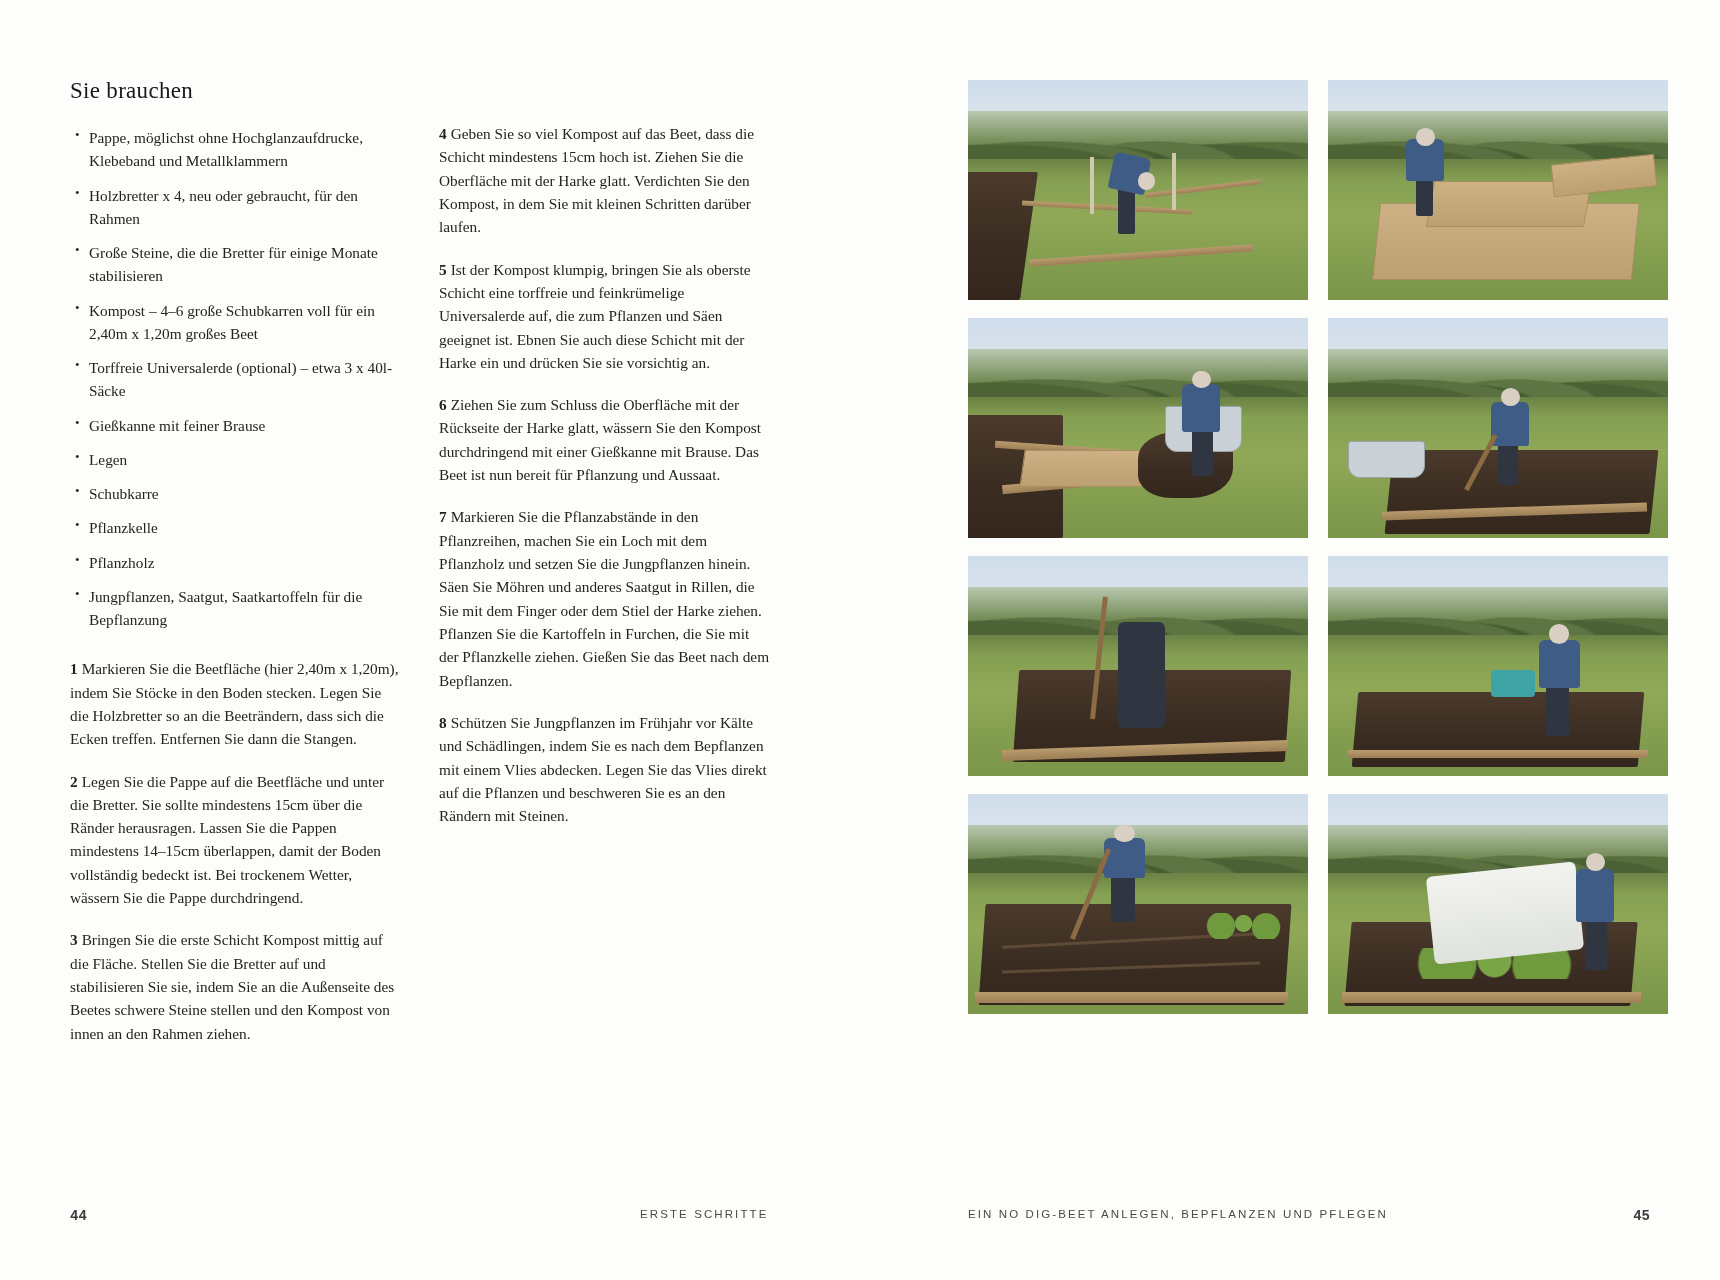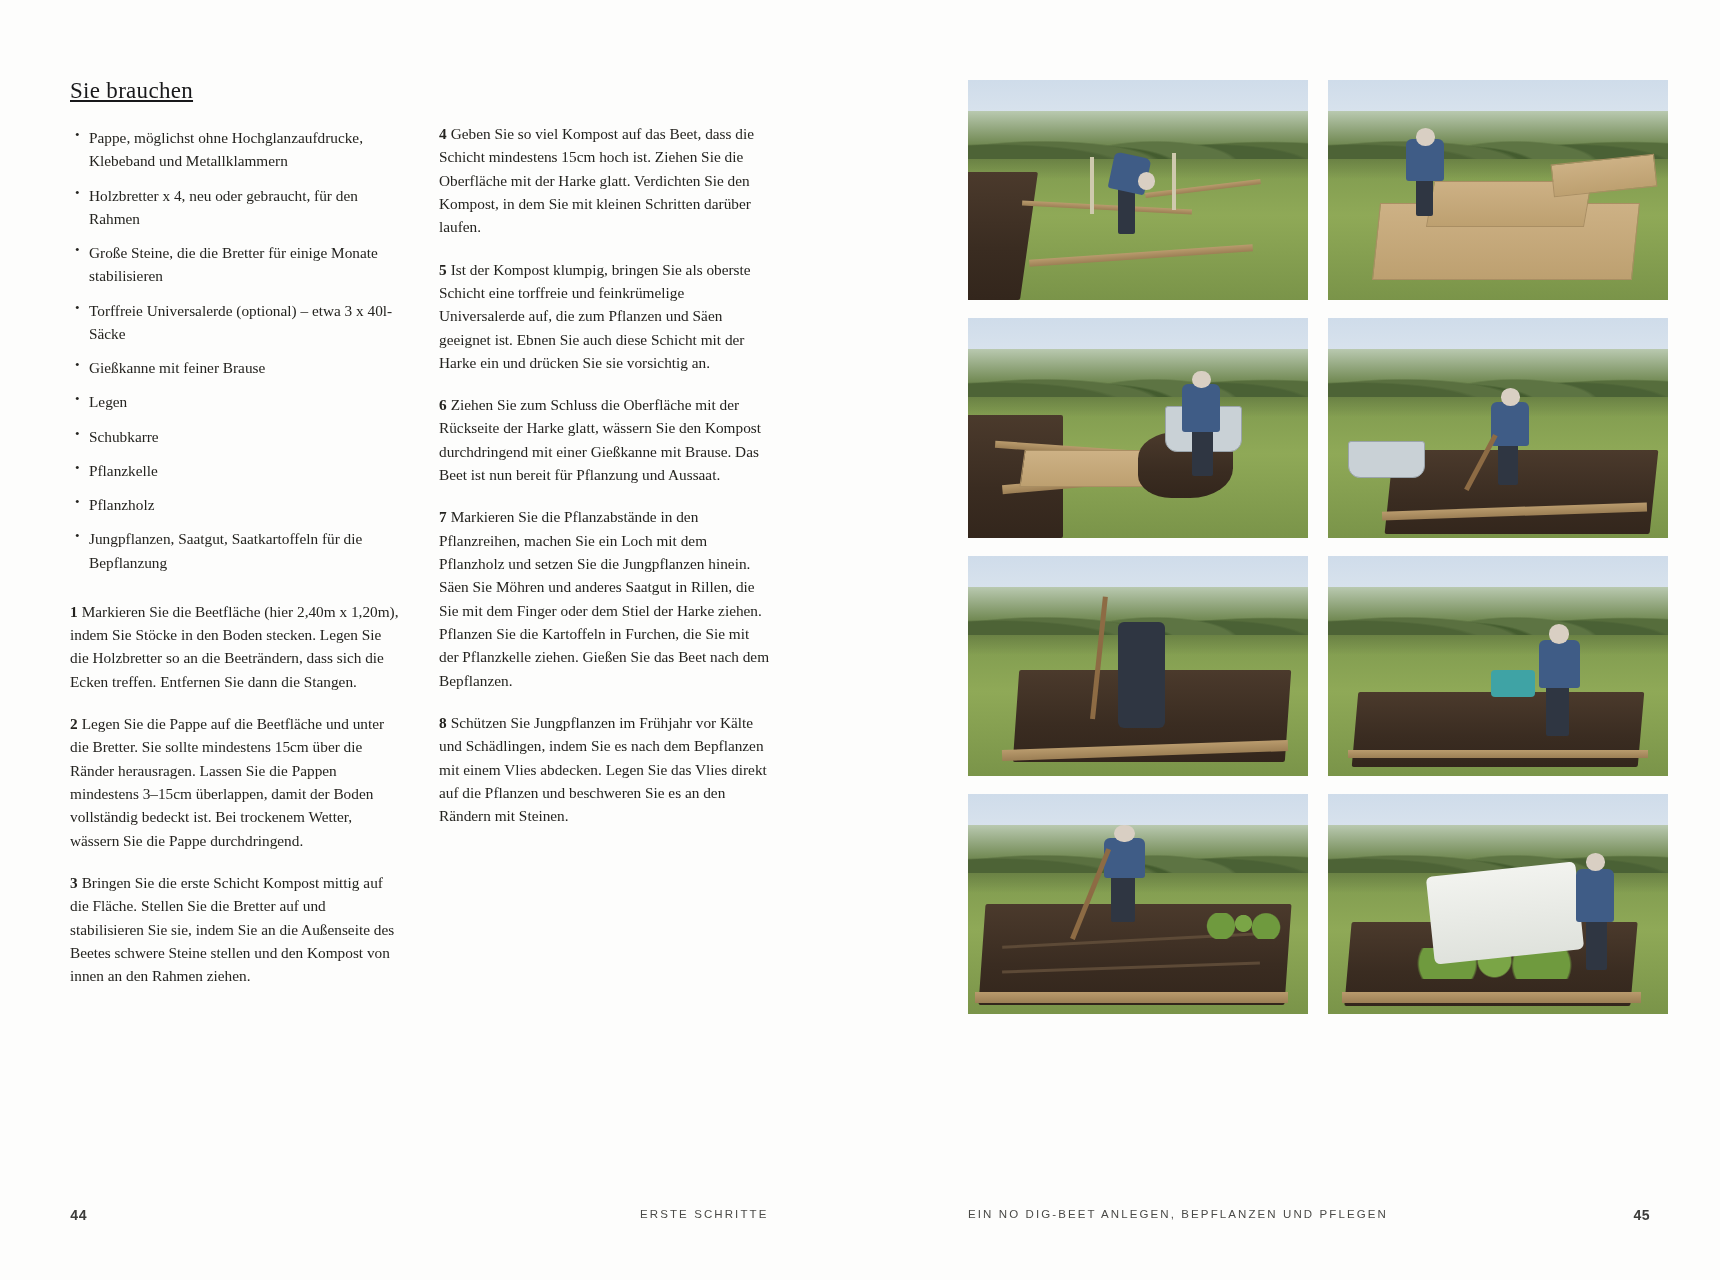--- a/index.html
+++ b/index.html
@@ -34,21 +34,20 @@
   .col {
     width: 331px;
   }
   .heading {
     font-family: "Liberation Serif", serif;
     font-size: 23px;
     font-weight: normal;
     letter-spacing: 0.3px;
     margin: 0 0 22px 0;
     color: #18181a;
-    text-decoration: underline;
   }
   ul.needs {
     list-style: none;
     margin: 4px;
     padding: 0;
   }
   ul.needs li {
     position: relative;
     padding-left: 15px;
     font-size: 15.3px;
@@ -228,35 +227,36 @@
 
   <div class="text-area">
 
     <div class="col col-left">
       <h2 class="heading">Sie brauchen</h2>
 
       <ul class="needs">
         <li>Pappe, möglichst ohne Hochglanzaufdrucke, Klebeband und Metallklammern</li>
         <li>Holzbretter x 4, neu oder gebraucht, für den Rahmen</li>
         <li>Große Steine, die die Bretter für einige Monate stabilisieren</li>
+        <li>Kompost – 4–6 große Schubkarren voll für ein 2,40m x 1,20m großes Beet</li>
         <li>Torffreie Universalerde (optional) – etwa 3 x 40l-Säcke</li>
         <li>Gießkanne mit feiner Brause</li>
         <li>Legen</li>
         <li>Schubkarre</li>
         <li>Pflanzkelle</li>
         <li>Pflanzholz</li>
         <li>Jungpflanzen, Saatgut, Saatkartoffeln für die Bepflanzung</li>
       </ul>
 
       <div class="steps">
         <p class="step">
           <span class="num">1</span><span>Markieren Sie die Beetfläche (hier 2,40m x 1,20m), indem Sie Stöcke in den Boden stecken. Legen Sie die Holzbretter so an die Beeträndern, dass sich die Ecken treffen. Entfernen Sie dann die Stangen.</span>
         </p>
         <p class="step">
-          <span class="num">2</span><span>Legen Sie die Pappe auf die Beetfläche und unter die Bretter. Sie sollte mindestens 15cm über die Ränder herausragen. Lassen Sie die Pappen mindestens 3–15cm überlappen, damit der Boden vollständig bedeckt ist. Bei trockenem Wetter, wässern Sie die Pappe durchdringend.</span>
+          <span class="num">2</span><span>Legen Sie die Pappe auf die Beetfläche und unter die Bretter. Sie sollte mindestens 15cm über die Ränder herausragen. Lassen Sie die Pappen mindestens 14–15cm überlappen, damit der Boden vollständig bedeckt ist. Bei trockenem Wetter, wässern Sie die Pappe durchdringend.</span>
         </p>
         <p class="step">
           <span class="num">3</span><span>Bringen Sie die erste Schicht Kompost mittig auf die Fläche. Stellen Sie die Bretter auf und stabilisieren Sie sie, indem Sie an die Außenseite des Beetes schwere Steine stellen und den Kompost von innen an den Rahmen ziehen.</span>
         </p>
       </div>
     </div>
 
     <div class="col col-right">
       <p class="step">
         <span class="num">4</span><span>Geben Sie so viel Kompost auf das Beet, dass die Schicht mindestens 15cm hoch ist. Ziehen Sie die Oberfläche mit der Harke glatt. Verdichten Sie den Kompost, in dem Sie mit kleinen Schritten darüber laufen.</span>

